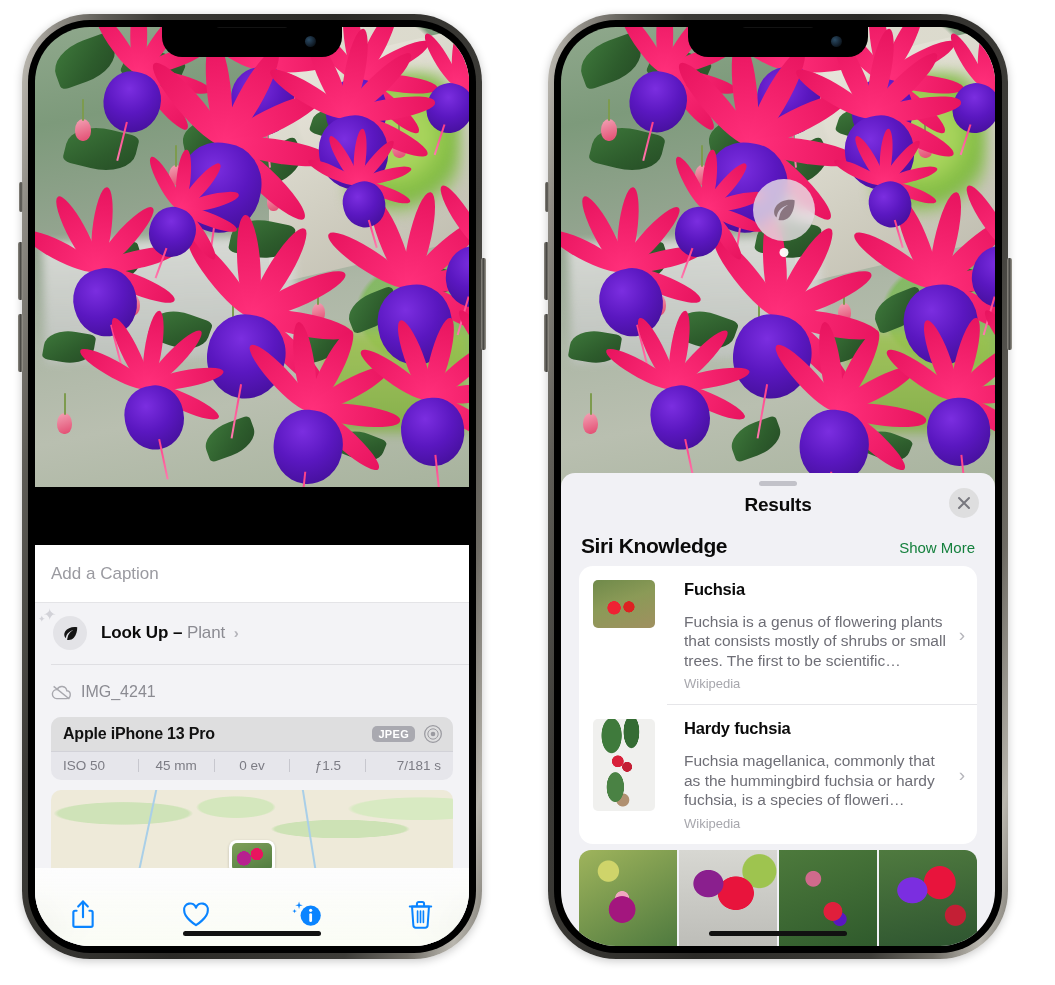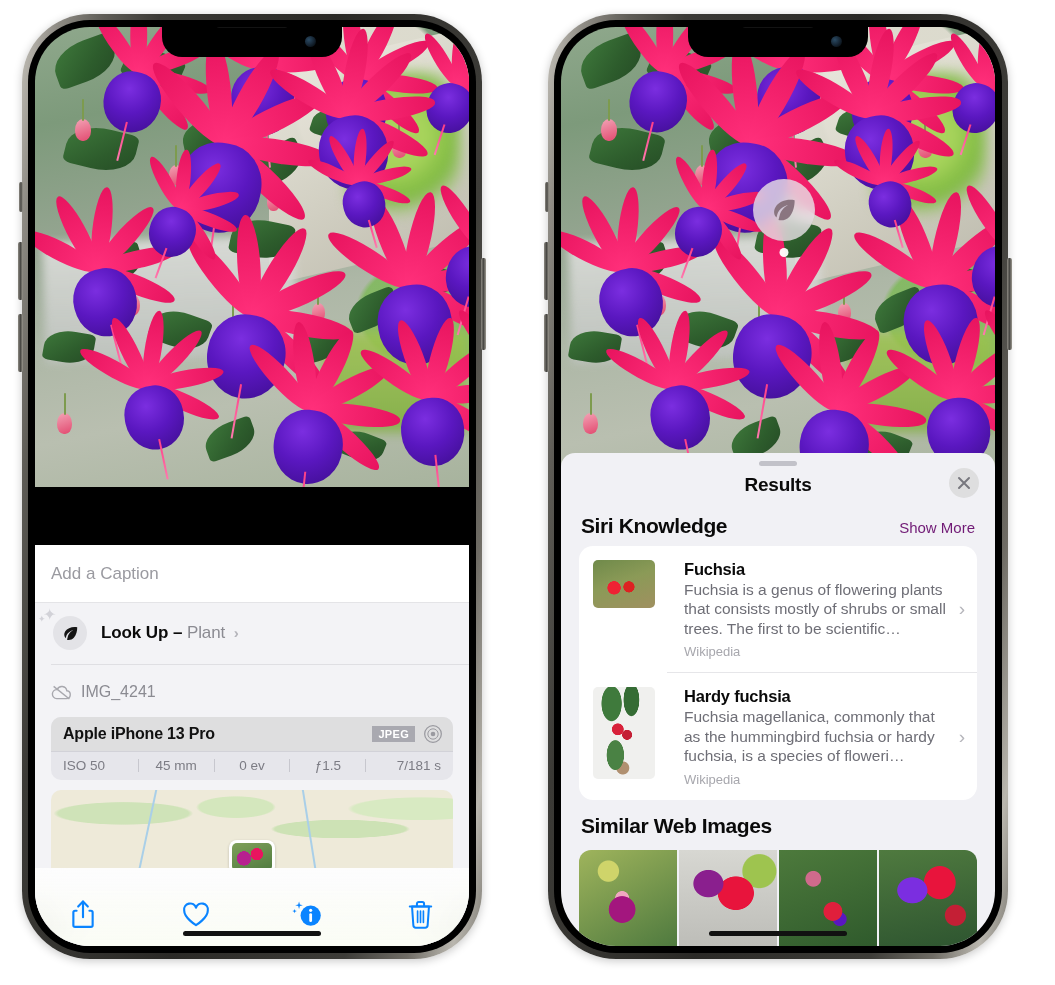--- a/index.html
+++ b/index.html
@@ -162,21 +162,21 @@
     margin:6px 16px 0 16px; background:#e6e6eb; border-radius:10px; overflow:hidden;
   }
   .cam-head {
     display:flex; align-items:center; justify-content:space-between;
     padding:7px 10px 7px 12px; background:#dededf;
   }
   .cam-model { font-size:16px; font-weight:700; color:#111; letter-spacing:-.2px; }
   .cam-head-right { display:flex; align-items:center; gap:8px; }
   .jpeg-badge {
     background:#a9a9b0; color:#fff; font-size:11px; font-weight:700;
-    padding:2px 6px; border-radius:0; letter-spacing:.3px;
+    padding:2px 6px; border-radius:5px; letter-spacing:.3px;
   }
   .aperture-ic { width:20px; height:20px; }
   .cam-body { padding:7px 12px 8px 12px; }
   .cam-lens { font-size:15.5px; color:#6e6e76; }
   .cam-res-row { display:flex; align-items:center; justify-content:space-between; margin-top:3px; }
   .cam-res { font-size:15.5px; color:#6e6e76; }
   .vibrant {
     font-size:11.5px; color:#6e6e76; border:1px solid #a9a9b0;
     border-radius:11px; padding:2px 9px; letter-spacing:.4px;
   }
@@ -241,42 +241,42 @@
   .res-title { font-size:19px; font-weight:700; color:#0a0a0a; letter-spacing:-.2px; }
   .close-btn {
     position:absolute; right:16px; top:2px; width:30px; height:30px; border-radius:50%;
     background:#dededf; display:flex; align-items:center; justify-content:center;
   }
   .sec-head {
     display:flex; align-items:baseline; justify-content:space-between;
     padding:6px 20px 8px 20px;
   }
   .sec-title { font-size:21px; font-weight:700; color:#0a0a0a; letter-spacing:-.4px; }
-  .show-more { font-size:15px; color:#701a75; }
+  .show-more { font-size:15px; color:#15803d; }
   .know-card { margin:0 18px; background:#fff; border-radius:14px; overflow:hidden; }
   .know-row { display:flex; align-items:flex-start; gap:29px; padding:14px 10px 13px 14px; position:relative; }
   .know-thumb { flex:0 0 auto; width:62px; border-radius:5px; overflow:hidden; }
   .know-thumb.a { height:48px;
     background:
       radial-gradient(circle at 34% 58%, #e23 0 13%, transparent 14%),
       radial-gradient(circle at 58% 56%, #d22 0 12%, transparent 13%),
       linear-gradient(160deg,#6f8a4a 0%,#8b9a57 45%,#a09060 100%);
   }
   .know-thumb.b { height:92px; background:#f0f0ee;
     background-image:
       radial-gradient(ellipse at 30% 18%, #3f7a3c 0 16%, transparent 17%),
       radial-gradient(ellipse at 62% 14%, #356c34 0 14%, transparent 15%),
       radial-gradient(circle at 40% 46%, #d8213a 0 9%, transparent 10%),
       radial-gradient(circle at 55% 52%, #c41f35 0 8%, transparent 9%),
       radial-gradient(ellipse at 36% 74%, #4a8244 0 15%, transparent 16%),
       radial-gradient(circle at 48% 88%, #b09070 0 7%, transparent 8%);
   }
   .know-txt { flex:1 1 auto; min-width:0; padding-right:14px; }
   .know-name { font-size:16.5px; font-weight:700; color:#0a0a0a; letter-spacing:-.2px; }
-  .know-desc { font-size:15.5px; color:#6e6e76; line-height:1.26; margin-top:1px; }
+  .know-desc { font-size:15.5px; color:#6e6e76; line-height:1.26; margin-top:13px; }
   .know-src { font-size:13px; color:#a7a7ad; margin-top:6px; }
   .know-chev { position:absolute; right:12px; top:50%; transform:translateY(-50%); color:#b5b5bb; font-size:19px; }
   .know-div { height:1px; background:#e6e6e9; margin-left:88px; }
   .thumbs-row { display:flex; gap:2px; margin:6px 18px 0 18px; border-radius:12px 12px 0 0; overflow:hidden; }
   .thumb { flex:1 1 0; height:96px; }
   .thumb.t1 { background:
       radial-gradient(circle at 44% 62%, #a3167e 0 16%, transparent 17%),
       radial-gradient(circle at 44% 50%, #f0a8c0 0 9%, transparent 10%),
       radial-gradient(circle at 30% 22%, #cfd46a 0 10%, transparent 11%),
       linear-gradient(150deg,#9fb45c,#4f7a3f); }
@@ -931,23 +931,20 @@
               <span class="know-thumb b"></span>
               <span class="know-txt">
                 <span class="know-name" style="display:block;">Hardy fuchsia</span>
                 <span class="know-desc" style="display:block;">Fuchsia magellanica, commonly that as the hummingbird fuchsia or hardy fuchsia, is a species of floweri…</span>
                 <span class="know-src" style="display:block;">Wikipedia</span>
               </span>
               <span class="know-chev">›</span>
             </div>
           </div>
 
-          <div class="sec-head" style="padding-top:14px; padding-bottom:6px;">
-            <span class="sec-title">Similar Web Images</span>
-          </div>
 
           <div class="thumbs-row">
             <span class="thumb t1"></span>
             <span class="thumb t2"></span>
             <span class="thumb t3"></span>
             <span class="thumb t4"></span>
           </div>
         </div>
 
         <div class="home-ind"></div>

